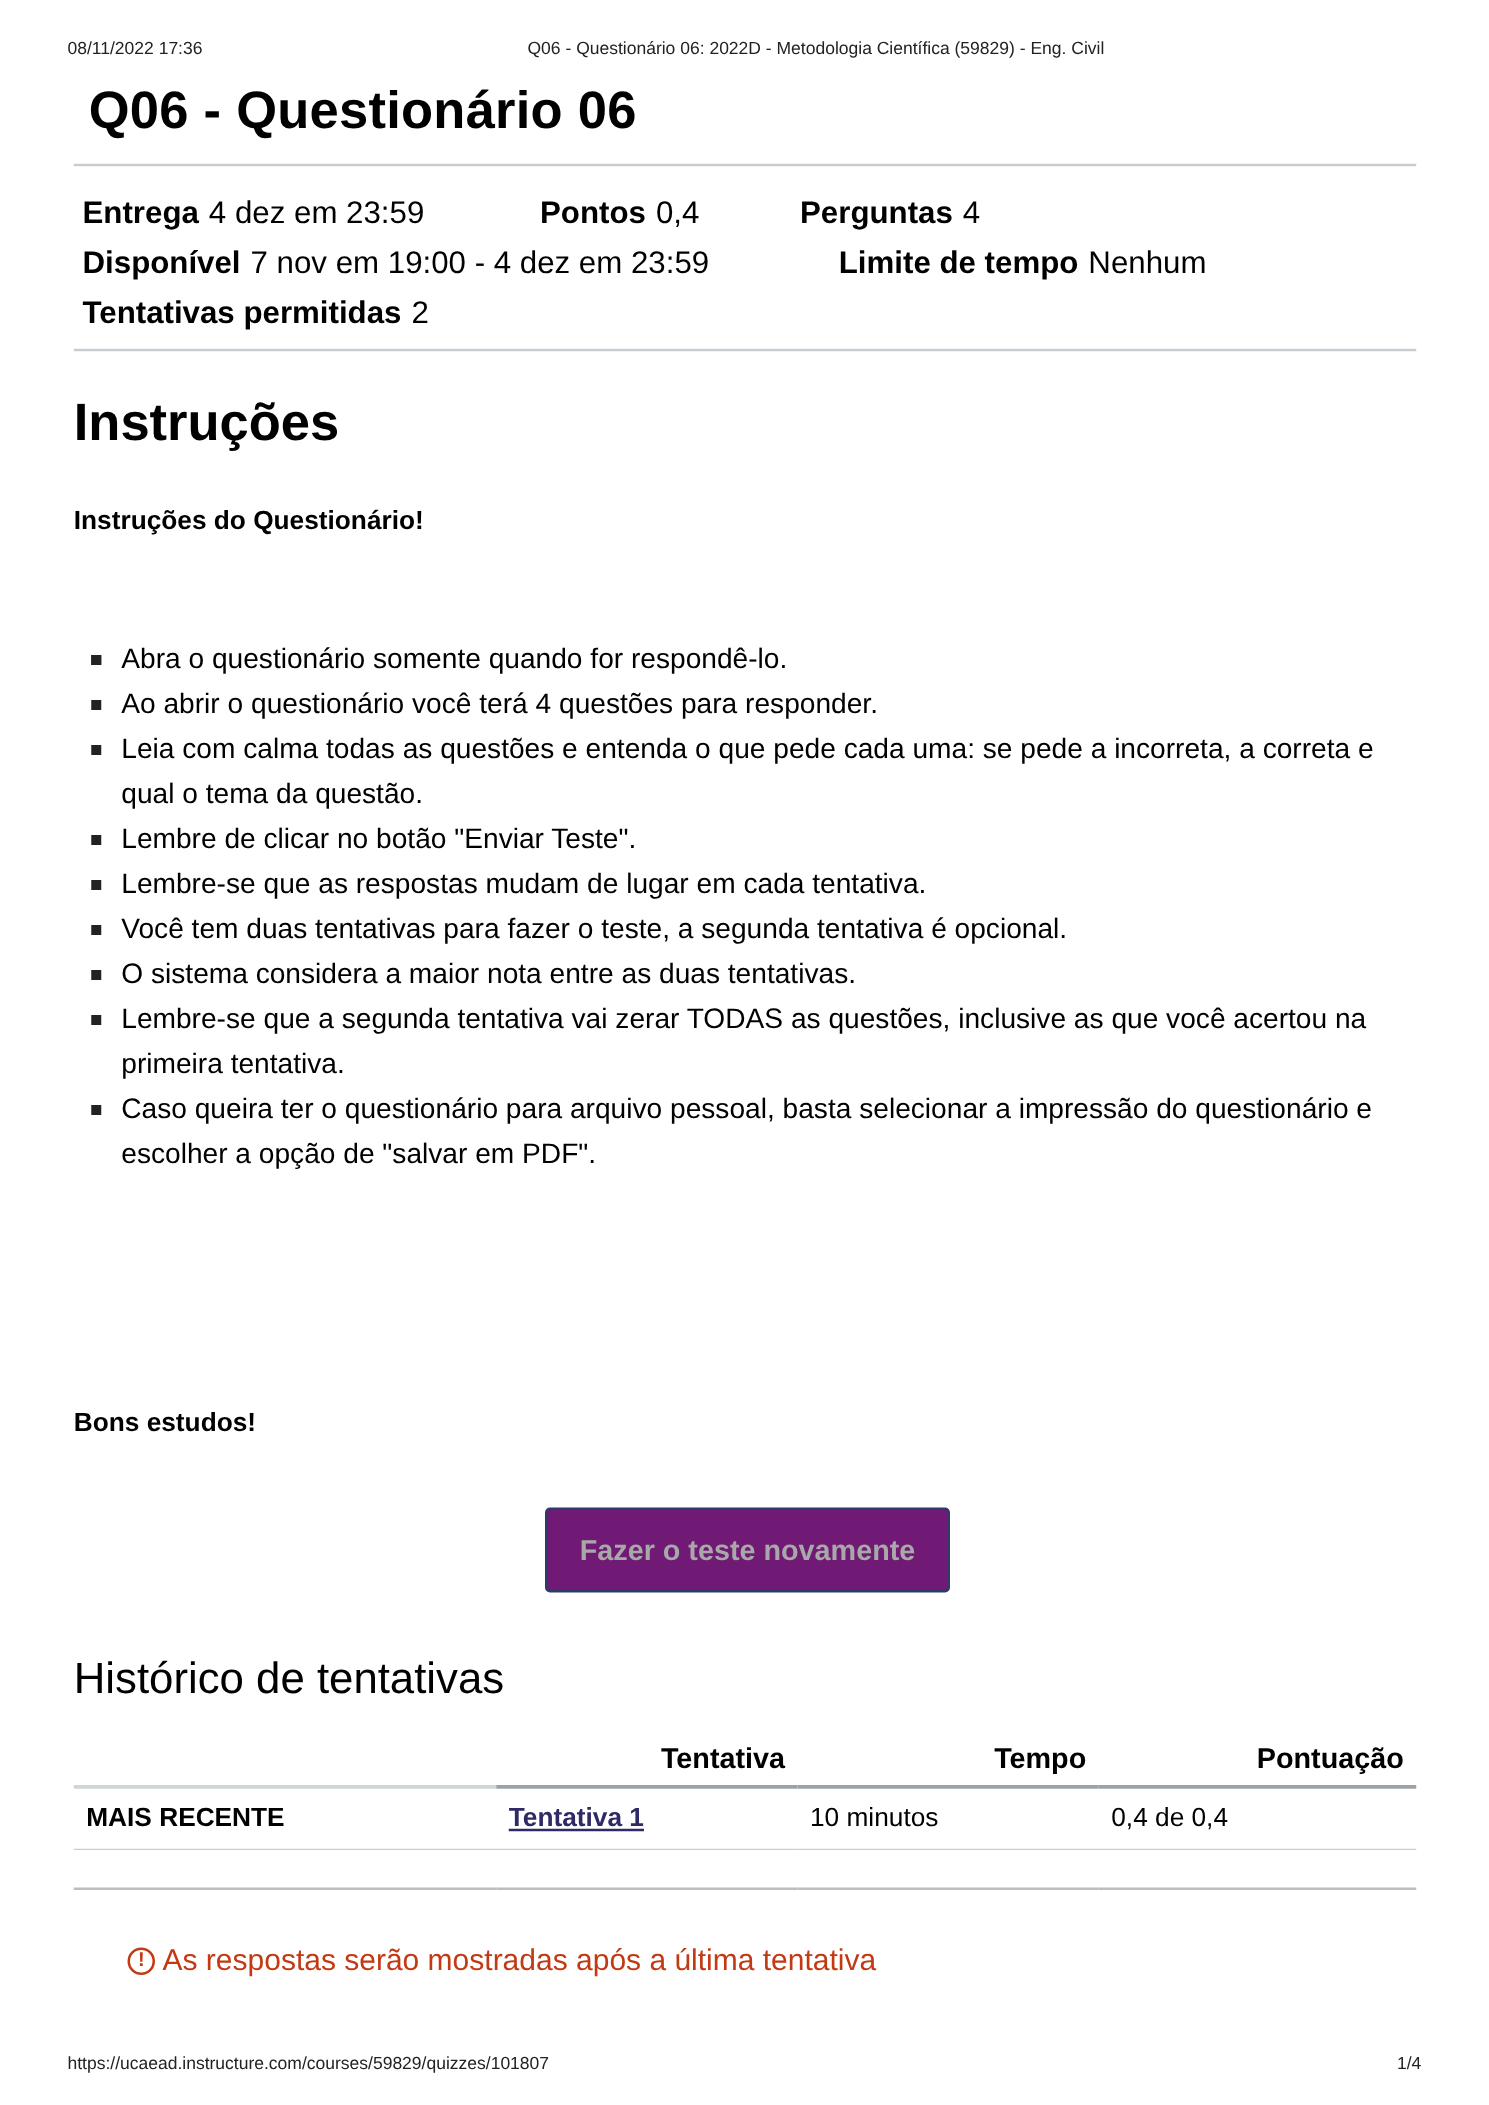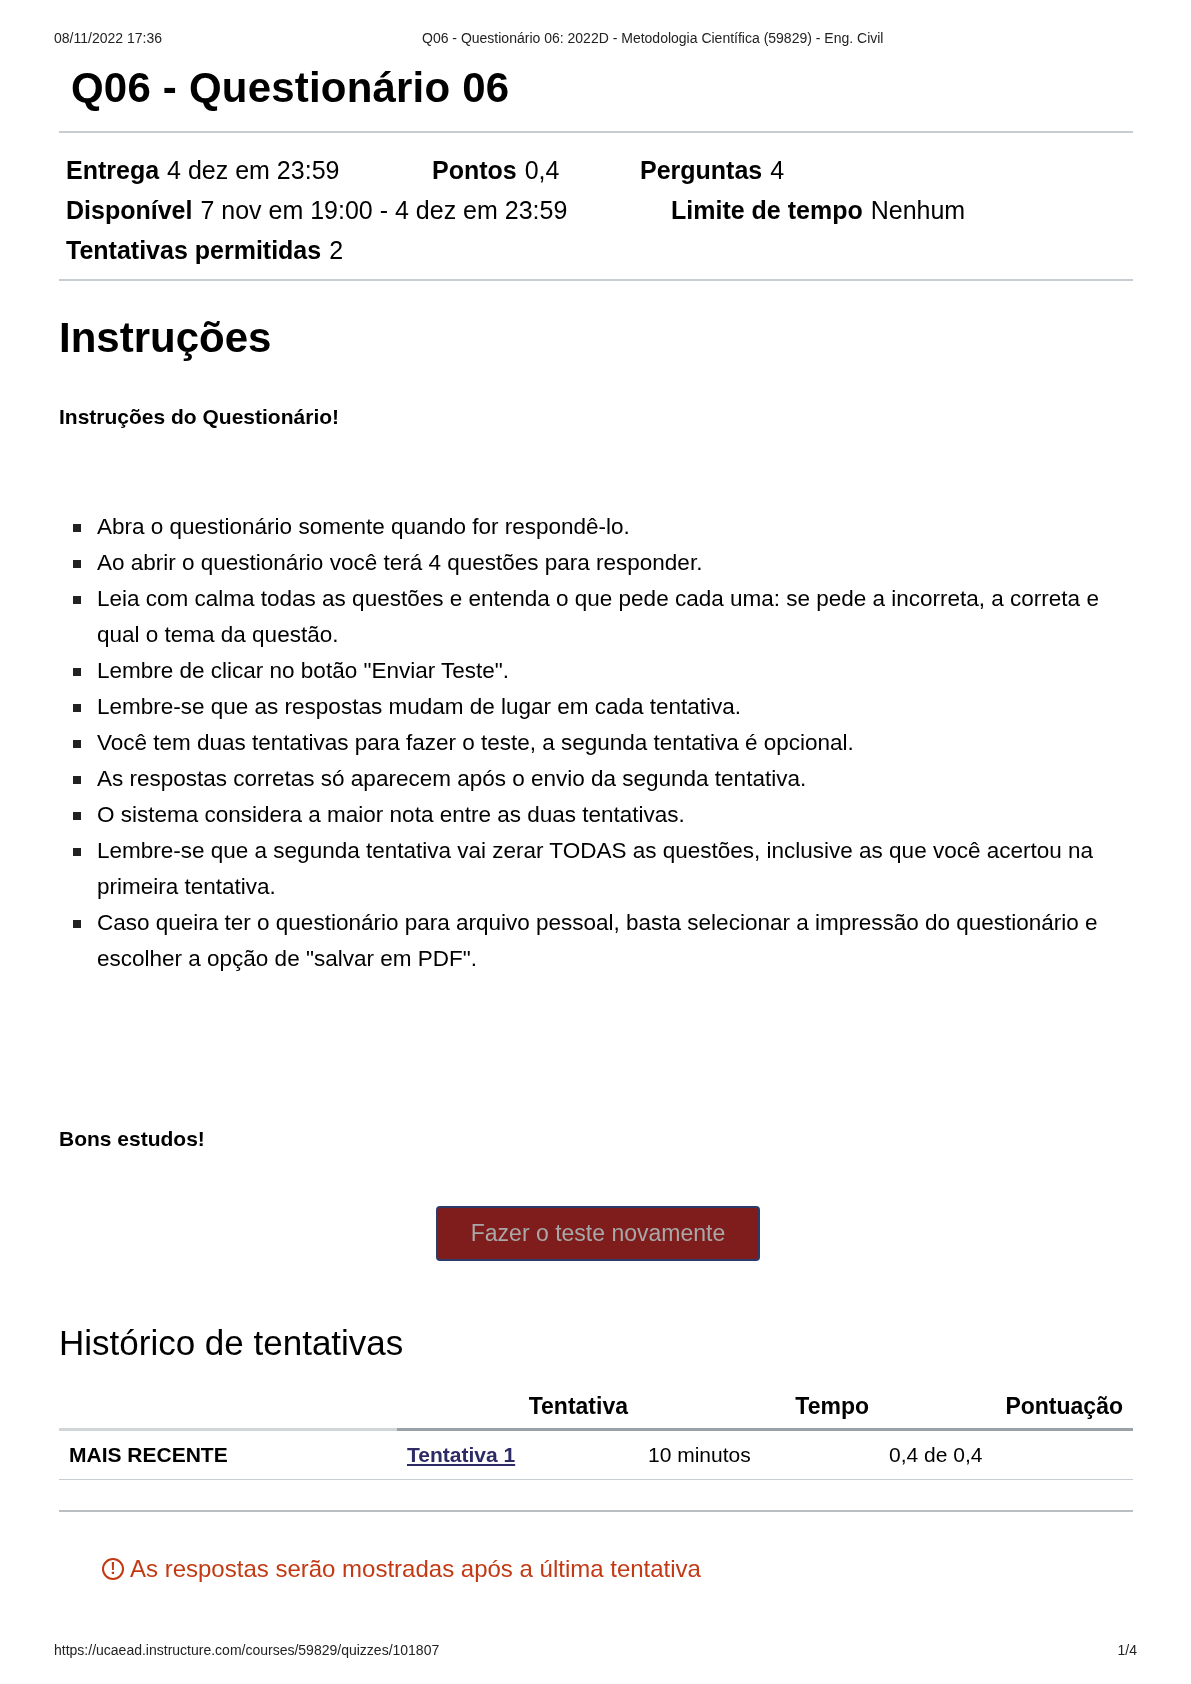--- a/index.html
+++ b/index.html
@@ -37,24 +37,24 @@
   }
   .instr-list li { position: relative; padding-left: 38px; }
   .instr-list li .bullet {
     position: absolute; left: 14px; top: 15px; width: 8px; height: 8px; background: #222;
   }
   .closing {
     position: absolute; left: 59px; top: 1127px; margin: 0;
     font-size: 21px; font-weight: bold;
   }
   .retake-btn {
-    position: absolute; left: 436px; top: 1206px; width: 324px; height: 55px;
-    border: 2px solid #2d3b6b; border-radius: 4px; background: #7f1d1d;
+    position: absolute; left: 436px; top: 1206px; width: 324px; height: 68px;
+    border: 2px solid #2d3b6b; border-radius: 4px; background: #701a75;
     box-sizing: border-box; font-family: "Liberation Sans", sans-serif;
-    font-size: 23px; font-weight: normal; color: #a8a8a8; cursor: pointer;
+    font-size: 23px; font-weight: bold; color: #a8a8a8; cursor: pointer;
   }
   .history-title {
     position: absolute; left: 59px; top: 1323px; margin: 0;
     font-size: 35px; font-weight: normal;
   }
   .history-table {
     position: absolute; left: 59px; top: 1384px; width: 1074px;
     border-collapse: collapse; font-size: 21px;
   }
   .history-table th {
@@ -127,21 +127,20 @@
 <p class="sub-title">Instruções do Questionário!</p>
 
 <ul class="instr-list">
   <li><span class="bullet"></span></li>
   <li><span class="bullet"></span><span>Abra o questionário somente quando for respondê-lo.</span></li>
   <li><span class="bullet"></span><span>Ao abrir o questionário você terá 4 questões para responder.</span></li>
   <li><span class="bullet"></span><span>Leia com calma todas as questões e entenda o que pede cada uma:  se pede a incorreta, a correta e qual o tema da questão.</span></li>
   <li><span class="bullet"></span><span>Lembre de clicar no botão "Enviar Teste".</span></li>
   <li><span class="bullet"></span><span>Lembre-se que as respostas mudam de lugar em cada tentativa.</span></li>
   <li><span class="bullet"></span><span>Você tem duas tentativas para fazer o teste, a segunda tentativa é opcional.</span></li>
-  <li><span class="bullet"></span><span>As respostas corretas só aparecem após o envio da segunda tentativa.</span></li>
   <li><span class="bullet"></span><span>O sistema considera a maior nota entre as duas tentativas.</span></li>
   <li><span class="bullet"></span><span>Lembre-se que a segunda tentativa vai zerar TODAS as questões, inclusive as que você acertou na primeira tentativa.</span></li>
   <li><span class="bullet"></span><span>Caso queira ter o questionário para arquivo pessoal, basta selecionar a impressão do questionário e escolher a opção de "salvar em PDF".</span></li>
 </ul>
 
 <p class="closing">Bons estudos!</p>
 
 <button class="retake-btn">Fazer o teste novamente</button>
 
 <h2 class="history-title">Histórico de tentativas</h2>

